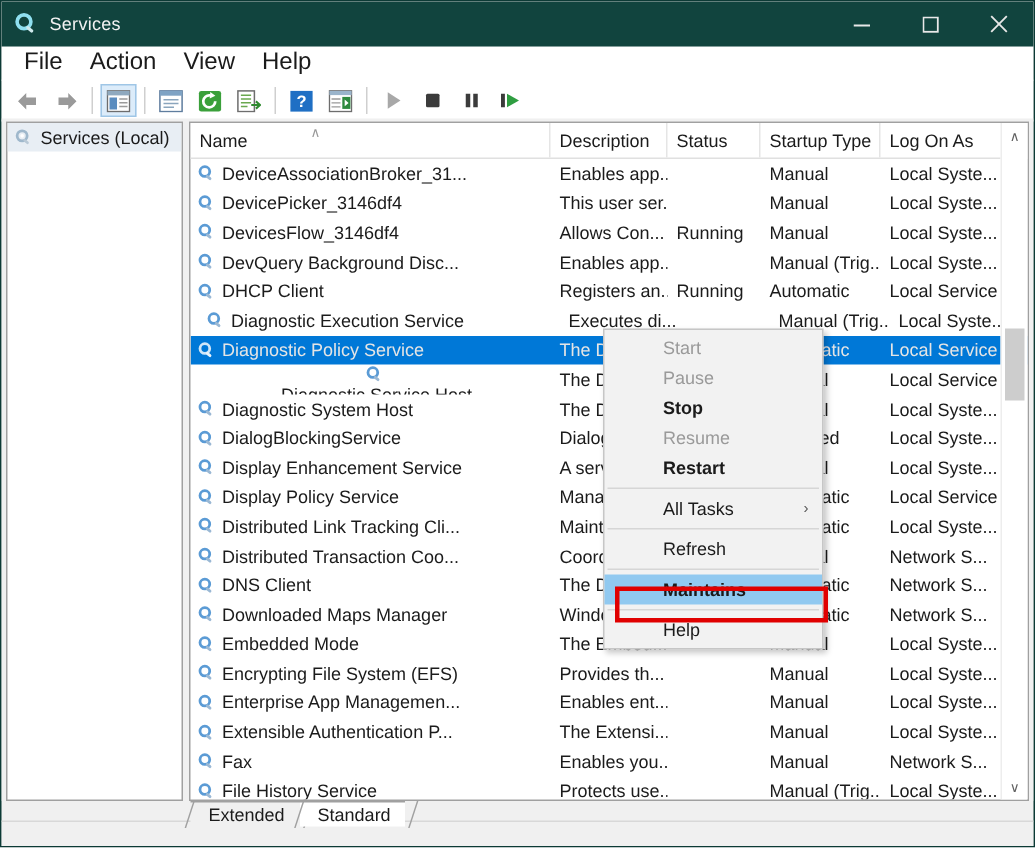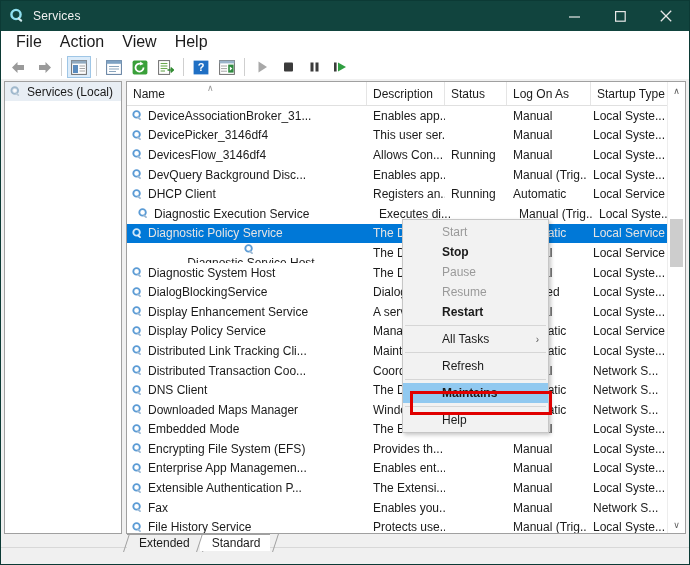--- a/index.html
+++ b/index.html
@@ -472,25 +472,25 @@
           <div class="lv-col" style="width: 240px;">
             <span>Name</span>
             <span class="sort-caret">∧</span>
           </div>
           <div class="lv-col" style="width: 78px;">
             <span>Description</span>
           </div>
           <div class="lv-col" style="width: 62px;">
             <span>Status</span>
           </div>
+          <div class="lv-col" style="width: 80px;">
+            <span>Startup Type</span>
+          </div>
           <div class="lv-col" style="width: 84px;">
             <span>Log On As</span>
-          </div>
-          <div class="lv-col" style="width: 80px;">
-            <span>Startup Type</span>
           </div>
         </div>
 
       <div class="lv-body" id="lv-body">
           <div class="lv-row">
             <div class="cell name" style="width: 240px;">
               <svg class="gear" viewBox="0 0 14 14">
                 <circle cx="6" cy="5.8" r="3.5" fill="none" stroke="#5b9bd5" stroke-width="2"></circle>
                 <circle cx="6" cy="5.8" r="1.25" fill="#ffffff"></circle>
                 <rect x="7.6" y="7.8" width="4.6" height="2" rx="1" transform="rotate(40 7.6 7.8)" fill="#9ab8d4"></rect>
@@ -988,25 +988,25 @@
       <div class="tab"><span>Extended</span></div>
       <div class="tab selected"><span>Standard</span></div>
     </div>
 
   <div class="statusbar"></div>
 
   <div class="ctx" id="ctx">
       <div class="ctx-item disabled">
         <span>Start</span>
       </div>
+      <div class="ctx-item disabled">
+        <span>Pause</span>
+      </div>
       <div class="ctx-item bold">
         <span>Stop</span>
-      </div>
-      <div class="ctx-item disabled">
-        <span>Pause</span>
       </div>
       <div class="ctx-item disabled">
         <span>Resume</span>
       </div>
       <div class="ctx-item bold">
         <span>Restart</span>
       </div>
       <div class="ctx-sep"></div>
       <div class="ctx-item">
         <span>All Tasks</span>

